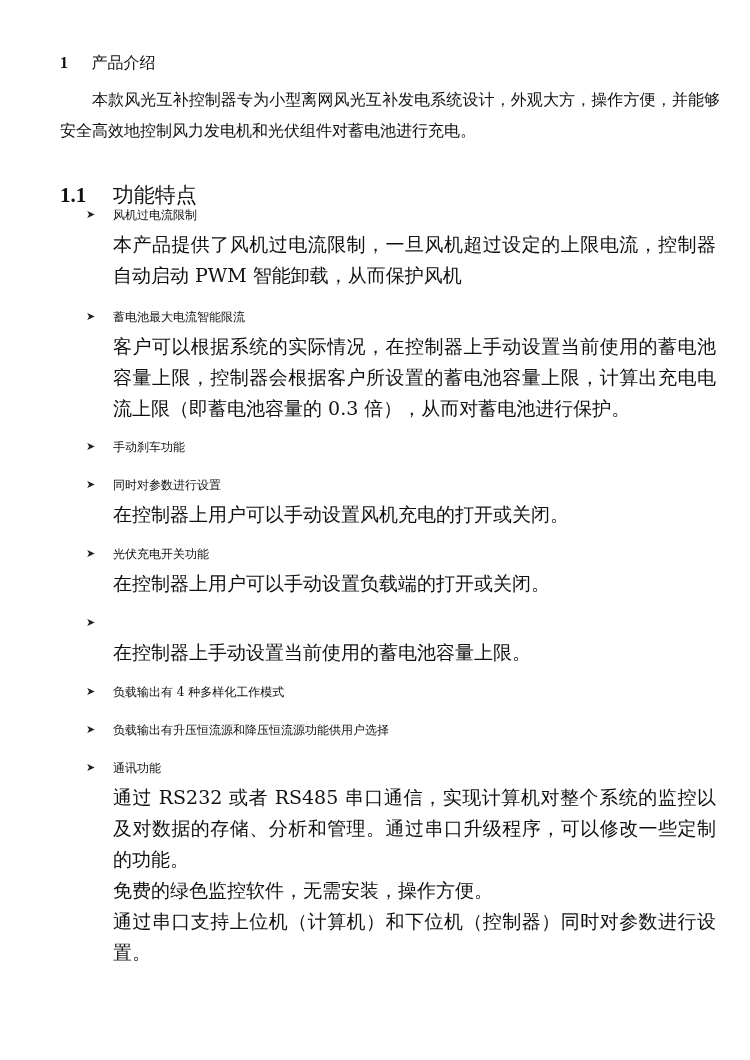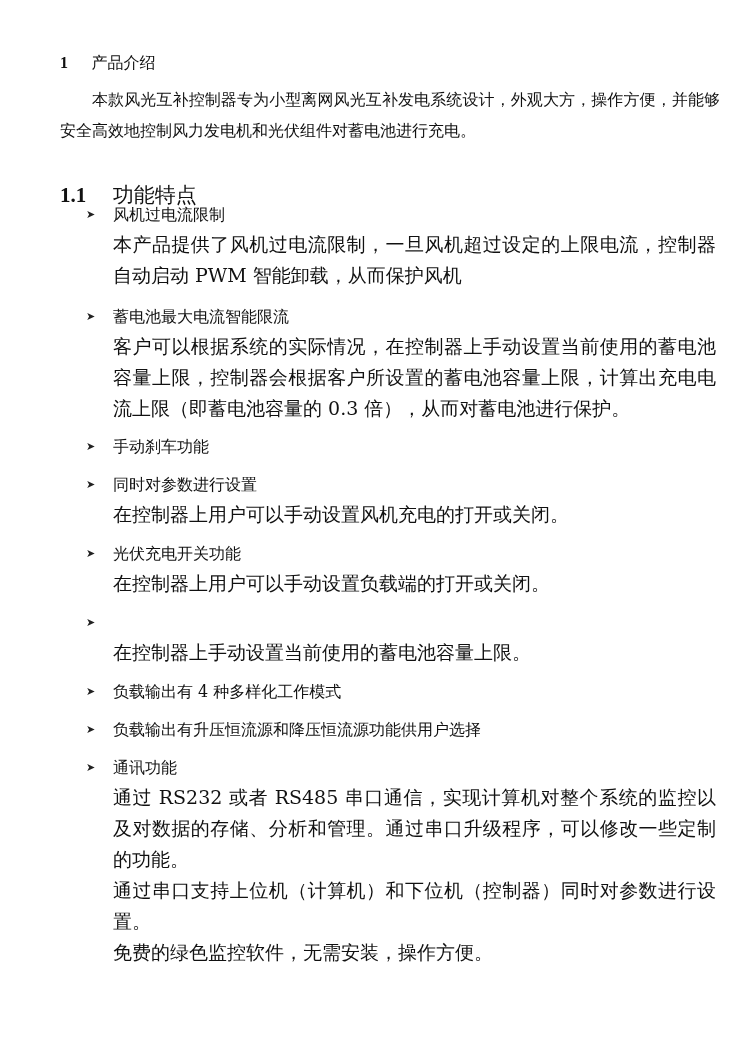--- a/index.html
+++ b/index.html
@@ -25,21 +25,21 @@
     font-size: 21px; line-height: 26px; margin-top: 22px;
   }
   .h2 .num { display: inline-block; width: 46px; font-family: "Liberation Serif", serif; font-weight: bold; }
   .feature {
     position: absolute; left: 86px; width: 630px;
   }
   .feature .title-row { display: flex; align-items: center; height: 28px; }
   .feature .bullet {
     width: 27px; font-size: 11px; line-height: 28px; color: #222;
   }
-  .feature .title { font-size: 16px; line-height: 28px; }
+  .feature .title { font-size: 12px; line-height: 28px; }
   .feature .desc {
     margin-left: 27px; font-size: 19px; line-height: 31px; text-align: justify;
   }
   .feature .desc p { margin: 0; }
 </style>
 </head>
 <body>
 
 <div class="page">
 
@@ -125,18 +125,18 @@
     </div>
   </div>
 
   <div class="feature" style="top:754px">
     <div class="title-row">
       <span class="bullet">➤</span>
       <span class="title">通讯功能</span>
     </div>
     <div class="desc">
       <p>通过 RS232 或者 RS485 串口通信，实现计算机对整个系统的监控以及对数据的存储、分析和管理。通过串口升级程序，可以修改一些定制的功能。</p>
+      <p>免费的绿色监控软件，无需安装，操作方便。</p>
       <p>通过串口支持上位机（计算机）和下位机（控制器）同时对参数进行设置。</p>
-      <p>免费的绿色监控软件，无需安装，操作方便。</p>
     </div>
   </div>
 
 </div>
 
 </body></html>

